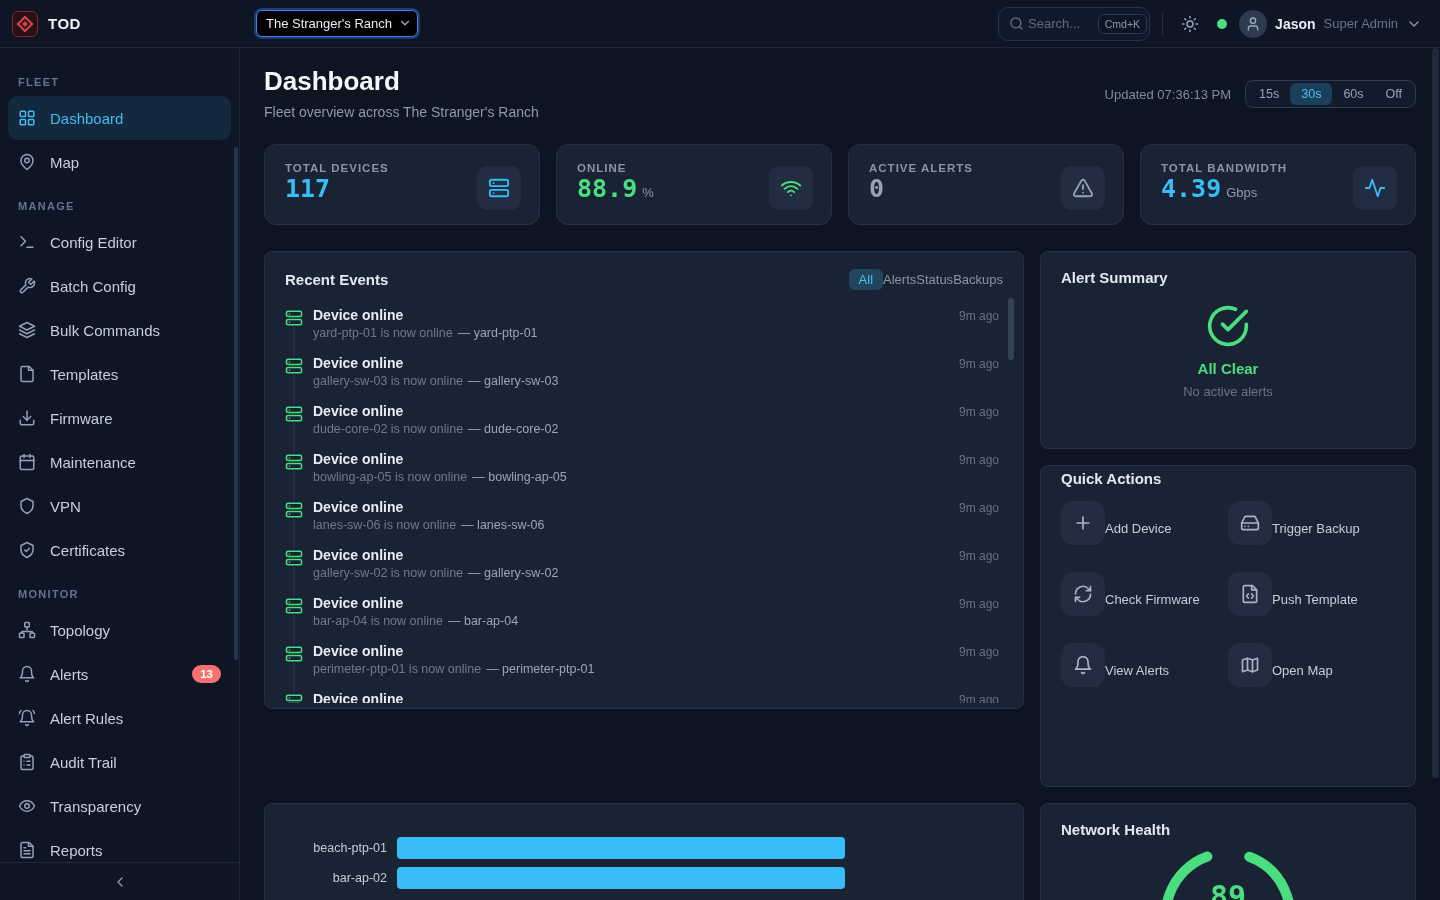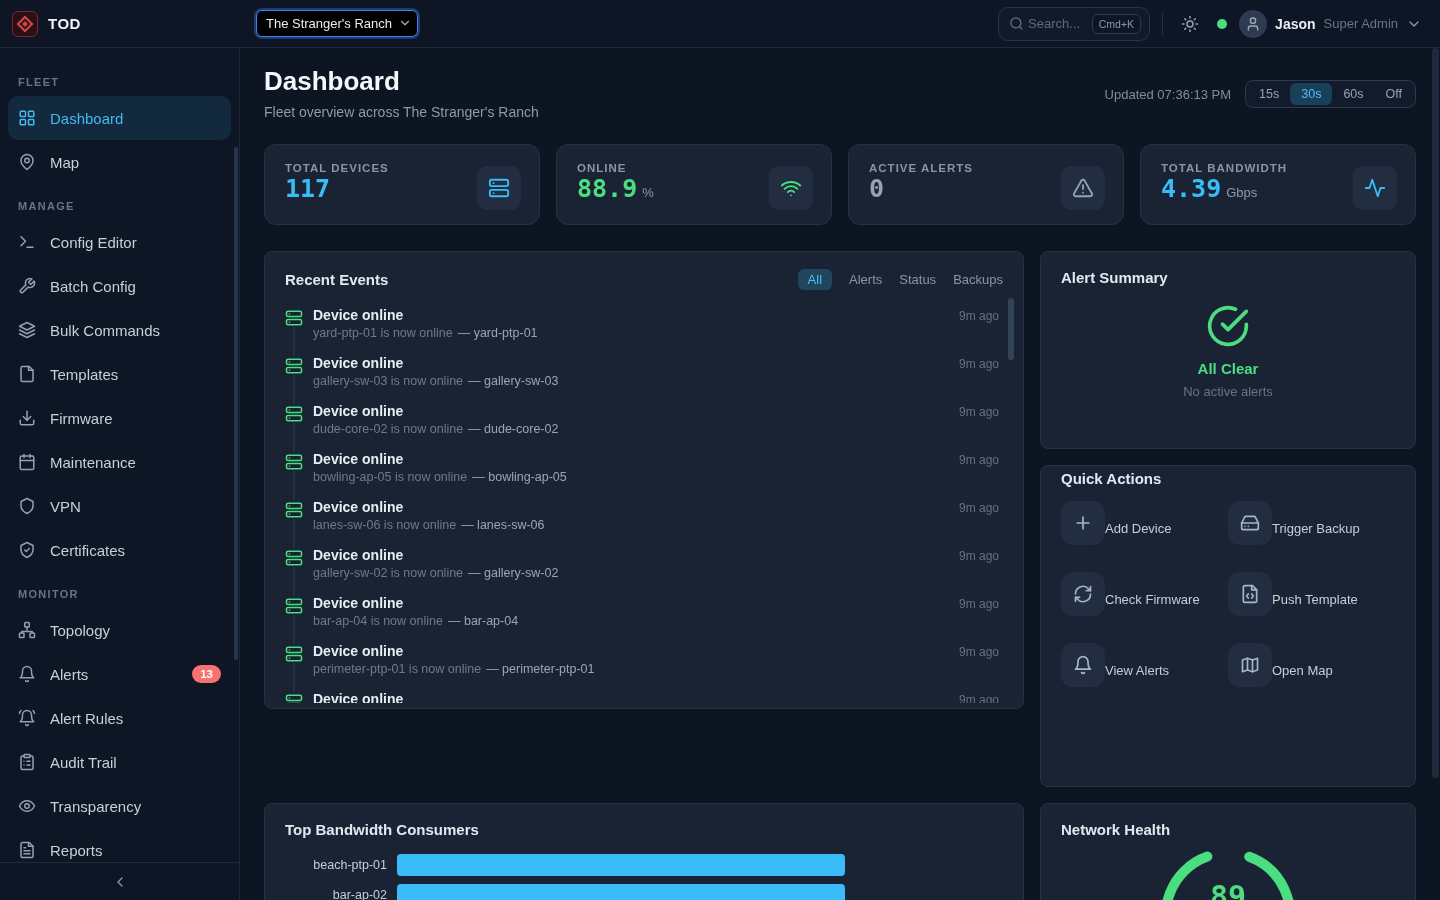--- a/index.html
+++ b/index.html
@@ -37,21 +37,21 @@
     background: #000000; color: #e8edf4;
     border: 1px solid #3b82f6; box-shadow: 0 0 0 2px rgba(59,130,246,.35);
     border-radius: 6px; height: 27px; padding: 0 24px 0 9px;
     font-family: "Liberation Sans", sans-serif; font-size: 13px; min-width: 156px;
   }
   .select-caret { position: absolute; right: 6px; top: 6px; width: 14px; height: 14px; color: #9fb3d1; pointer-events: none; }
 
   .topbar-right { margin-left: auto; display: flex; align-items: center; padding-right: 18px; gap: 12px; }
   .searchbox {
     display: flex; align-items: center; gap: 4px;
-    width: 152px; height: 34px; padding: 0 8px 0 10px;
+    width: 152px; height: 34px; padding: 0 2px 0 10px;
     border: 1px solid #283349; border-radius: 10px; background: #101a2b;
   }
   .searchbox .ico { width: 15px; height: 15px; color: #64748b; flex: none; }
   .searchbox input {
     flex: 1; min-width: 0; background: transparent; border: none; outline: none;
     color: #aab6c8; font-size: 13px; font-family: "Liberation Sans", sans-serif;
   }
   .searchbox input::placeholder { color: #5b6b82; }
   .kbd {
     flex: none; font-size: 10.5px; color: #8a96aa; border: 1px solid #2c3a52;
@@ -129,21 +129,21 @@
   .stat-icon-box .ico { width: 22px; height: 22px; }
   .c-blue { color: #38bdf8; } .c-green { color: #4ade80; } .c-gray { color: #94a3b8; }
 
   .main-grid { display: grid; grid-template-columns: 1fr 376px; gap: 16px; margin-top: 26px; align-items: start; }
   .panel { background: #1a2333; border: 1px solid #263148; border-radius: 8px; }
   .panel-title { font-size: 15px; font-weight: 600; color: #e2e8f0; }
 
   
   .events-panel { height: 458px; overflow: hidden; position: relative; }
   .events-header { display: flex; align-items: center; padding: 17px 20px 9px; }
-  .events-tabs { margin-left: auto; display: flex; align-items: flex-start; gap: 17px; }
+  .events-tabs { margin-left: auto; display: flex; align-items: flex-start; }
   .tab { background: transparent; border: none; color: #8a94a8; font-size: 13px; font-family: "Liberation Sans", sans-serif; cursor: pointer; padding: 3px 0; }
   .tab.active { background: rgba(56,189,248,.22); color: #4cc0f5; border-radius: 6px; padding: 3px 10px; }
   .events-list { position: relative; margin: 4px 20px 0; height: 400px; overflow: hidden; }
   .events-list::before { content:""; position: absolute; left: 8px; top: 14px; bottom: 6px; width: 2px; background: #243049; }
   .event { position: relative; height: 48px; padding: 4px 4px 0 28px; cursor: pointer; }
   .event .ev-ico { position: absolute; left: 0; top: 6px; width: 18px; height: 18px; color: #4ade80; background: #1a2333; z-index: 1; }
   .event .ev-ico .ico { width: 18px; height: 18px; }
   .ev-top { display: flex; align-items: baseline; }
   .ev-title { font-size: 14px; font-weight: 600; color: #e8edf4; }
   .ev-time { margin-left: auto; font-size: 12px; color: #647087; }
@@ -708,21 +708,20 @@
                   </svg>
                 </span>
               </span>
             <span class="qa-label">Open Map</span>
           </button>
         </div>
       </section>
     </div>
 
     <section class="panel bw-panel">
-      <h2 class="panel-title">Top Bandwidth Consumers</h2>
       <div class="bw-rows">
         <div class="bw-row">
           <span class="bw-label">beach-ptp-01</span>
           <span class="bw-track">
               <span class="bw-bar" style="display: block; width: 74%;"></span>
             </span>
         </div>
         <div class="bw-row">
           <span class="bw-label">bar-ap-02</span>
           <span class="bw-track">

